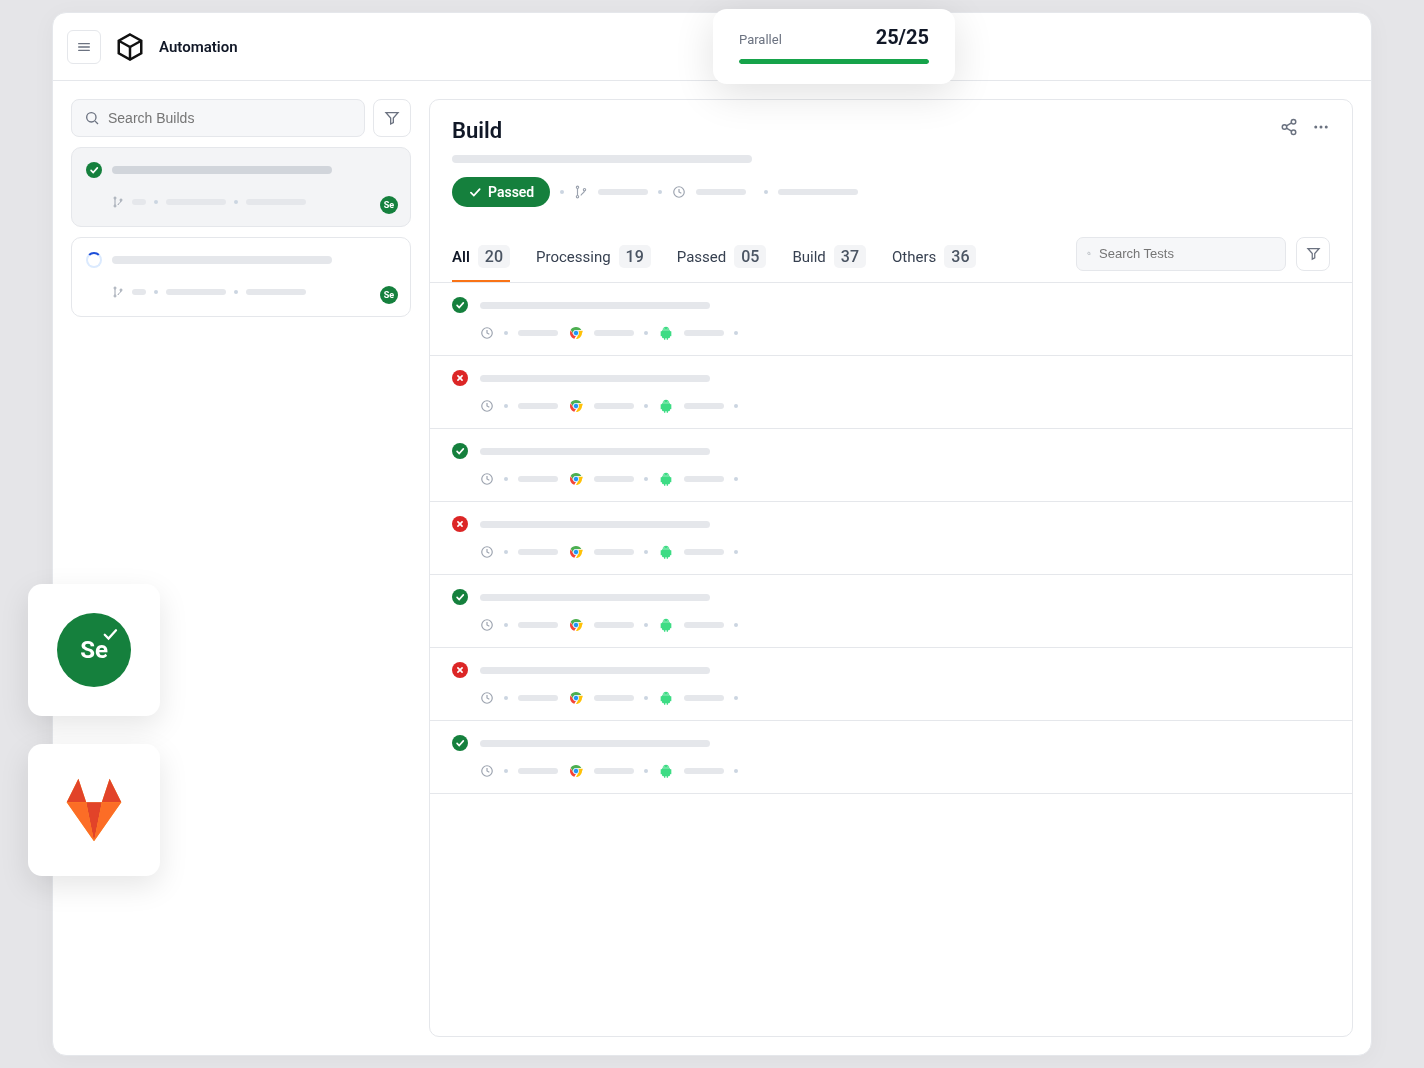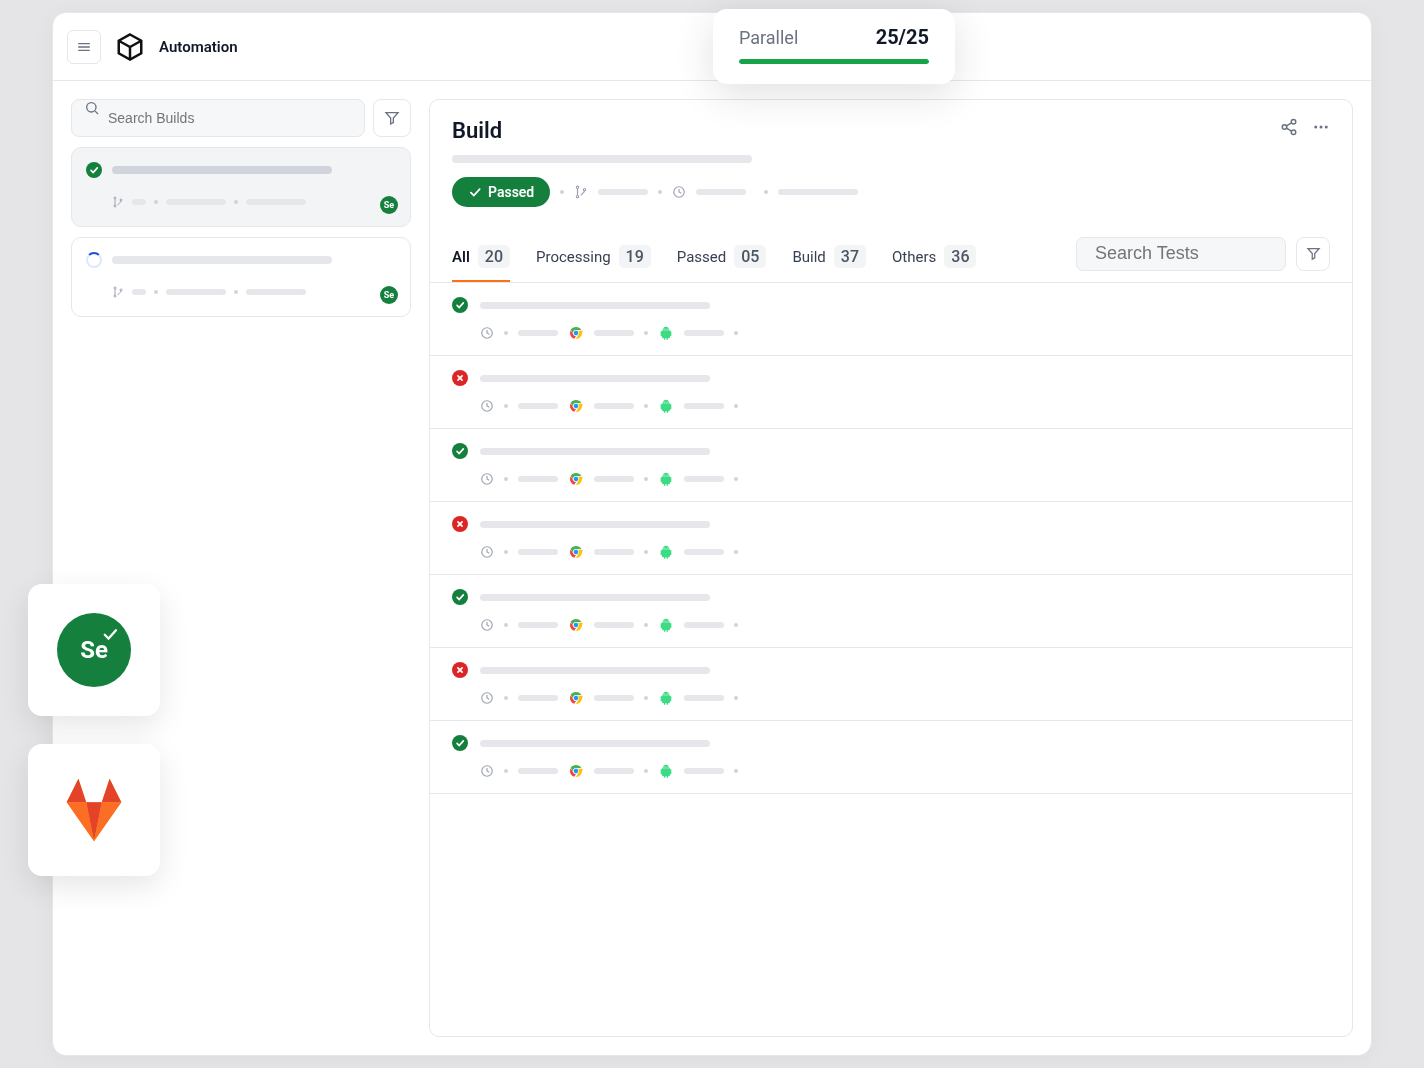--- a/index.html
+++ b/index.html
@@ -47,21 +47,21 @@
     flex: 1;
     display: flex;
     padding: 18px;
     gap: 18px;
     overflow: hidden;
   }
   .sidebar { width: 340px; display:flex; flex-direction:column; gap:10px; }
   .search-row { display:flex; gap:8px; }
   .search-box {
     flex:1; height:38px; border:1px solid #e5e7eb; border-radius:8px;
-    background:#f6f7f9; display:flex; padding:0 12px; gap:8px;
+    background:#f6f7f9; display:flex; align-items:center; padding:0 12px; gap:8px;
     color:#6b7280;
   }
   .search-box input {
     border:none; background:transparent; outline:none; font-size:14px; color:#374151; flex:1;
   }
   .filter-btn {
     width:38px; height:38px; border:1px solid #e5e7eb; border-radius:8px;
     background:#fff; display:flex; align-items:center; justify-content:center;
     color:#6b7280; cursor:pointer;
   }
@@ -124,40 +124,40 @@
   .tab .count {
     background:#f3f4f6; color:#4b5563; font-size:16px;
     padding:2px 7px; border-radius:5px; font-weight:500;
   }
   .tab-bar-right { margin-left:auto; display:flex; gap:10px; align-items:center; padding-bottom:8px; }
   .tests-search {
     width:210px; height:34px; border:1px solid #e5e7eb; border-radius:7px;
     background:#f6f7f9; display:flex; align-items:center; padding:0 10px; gap:8px;
     color:#6b7280;
   }
-  .tests-search input { border:none; background:transparent; outline:none; font-size:18px; flex:1;}
+  .tests-search input { border:none; background:transparent; outline:none; font-size:13px; flex:1;}
   .filter-btn.sm { width:34px; height:34px; }
   .test-list { flex:1; overflow:auto; }
   .test-row { border-bottom:1px solid #e5e7eb; padding:14px 22px; }
   .test-head { display:flex; align-items:center; gap:12px; }
   .test-meta { display:flex; align-items:center; gap:10px; margin-top:12px; padding-left:28px; color:#9ca3af; }
   .clock-ic { width:14px; height:14px; }
 
   
   .floating-panel {
     position:absolute; top:-4px; left:660px;
     background:#fff; border-radius:14px;
     box-shadow:0 10px 40px rgba(0,0,0,0.12);
     padding:16px 26px 20px 26px;
     display:flex; gap:42px;
     z-index:20;
   }
   .float-item { width:190px; }
   .float-head { display:flex; justify-content:space-between; align-items:baseline; margin-bottom:10px;}
-  .float-label { font-size:18px; color:#6b7280; }
+  .float-label { font-size:13px; color:#6b7280; }
   .float-value { font-size:20px; font-weight:700; color:#111827; }
   .float-bar { height:5px; background:#eef0f2; border-radius:3px; overflow:hidden; }
   .float-bar-fill { height:100%; border-radius:3px; }
   .float-bar-fill.green { background:#16a34a; }
   .float-bar-fill.orange { background:#f97316; }
 
   
   .ext-card {
     position:absolute; left:28px;
     width:132px; height:132px; background:#fff; border-radius:14px;

